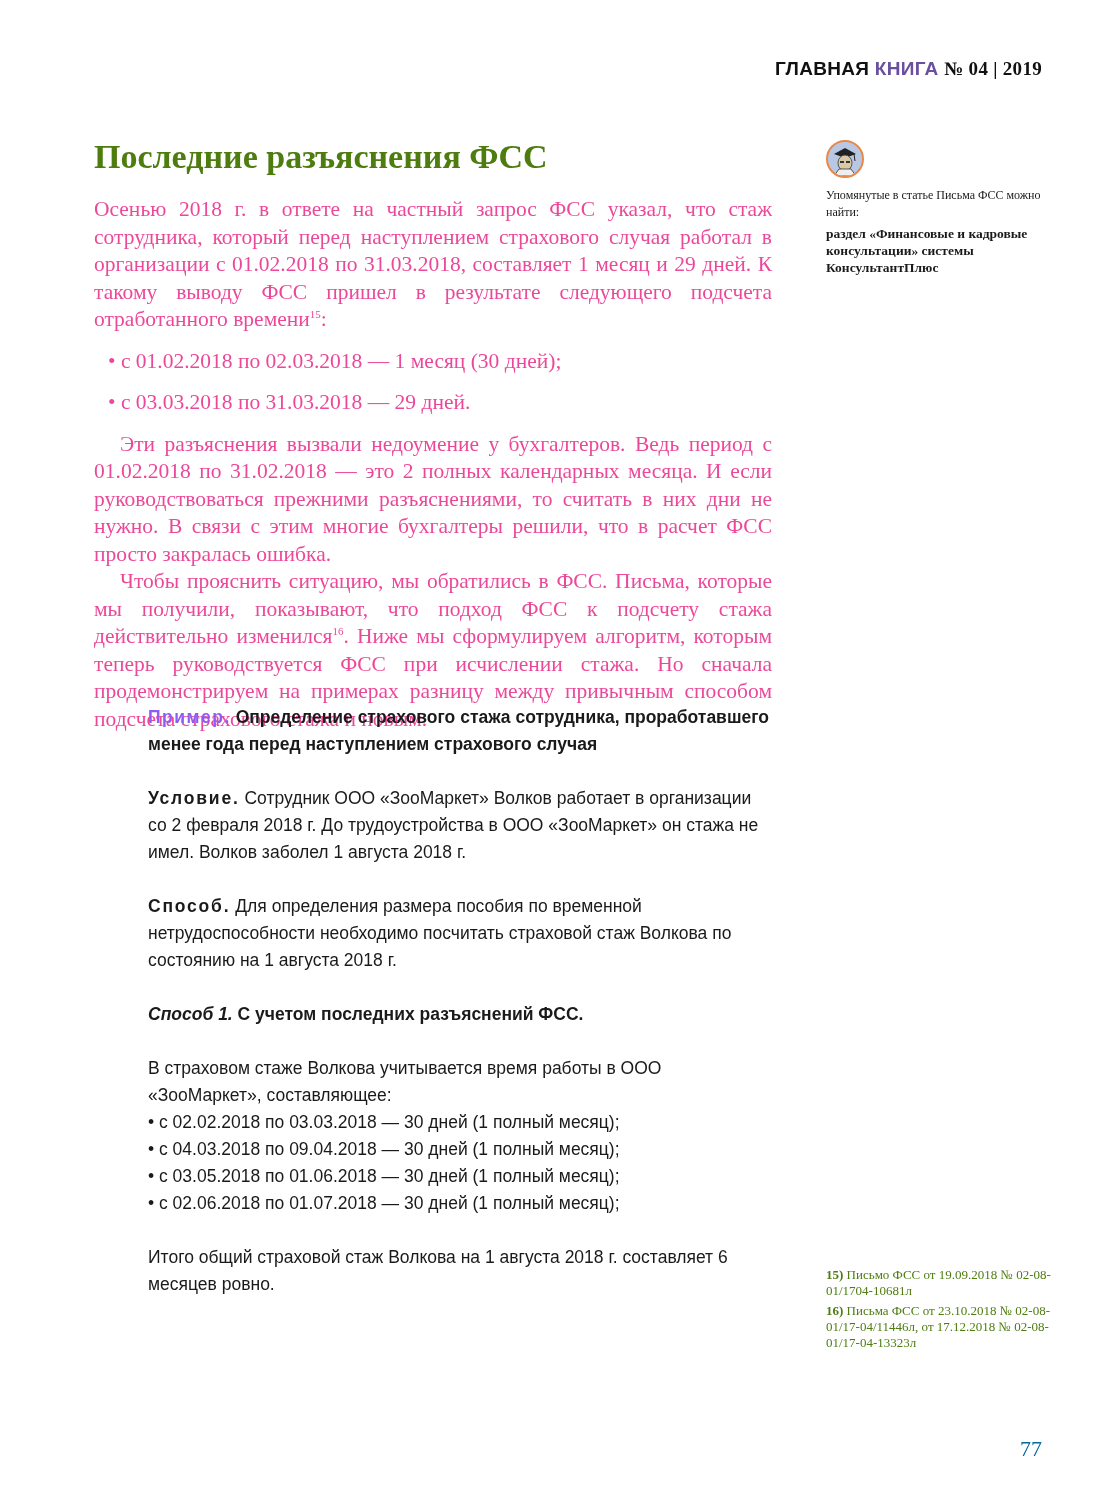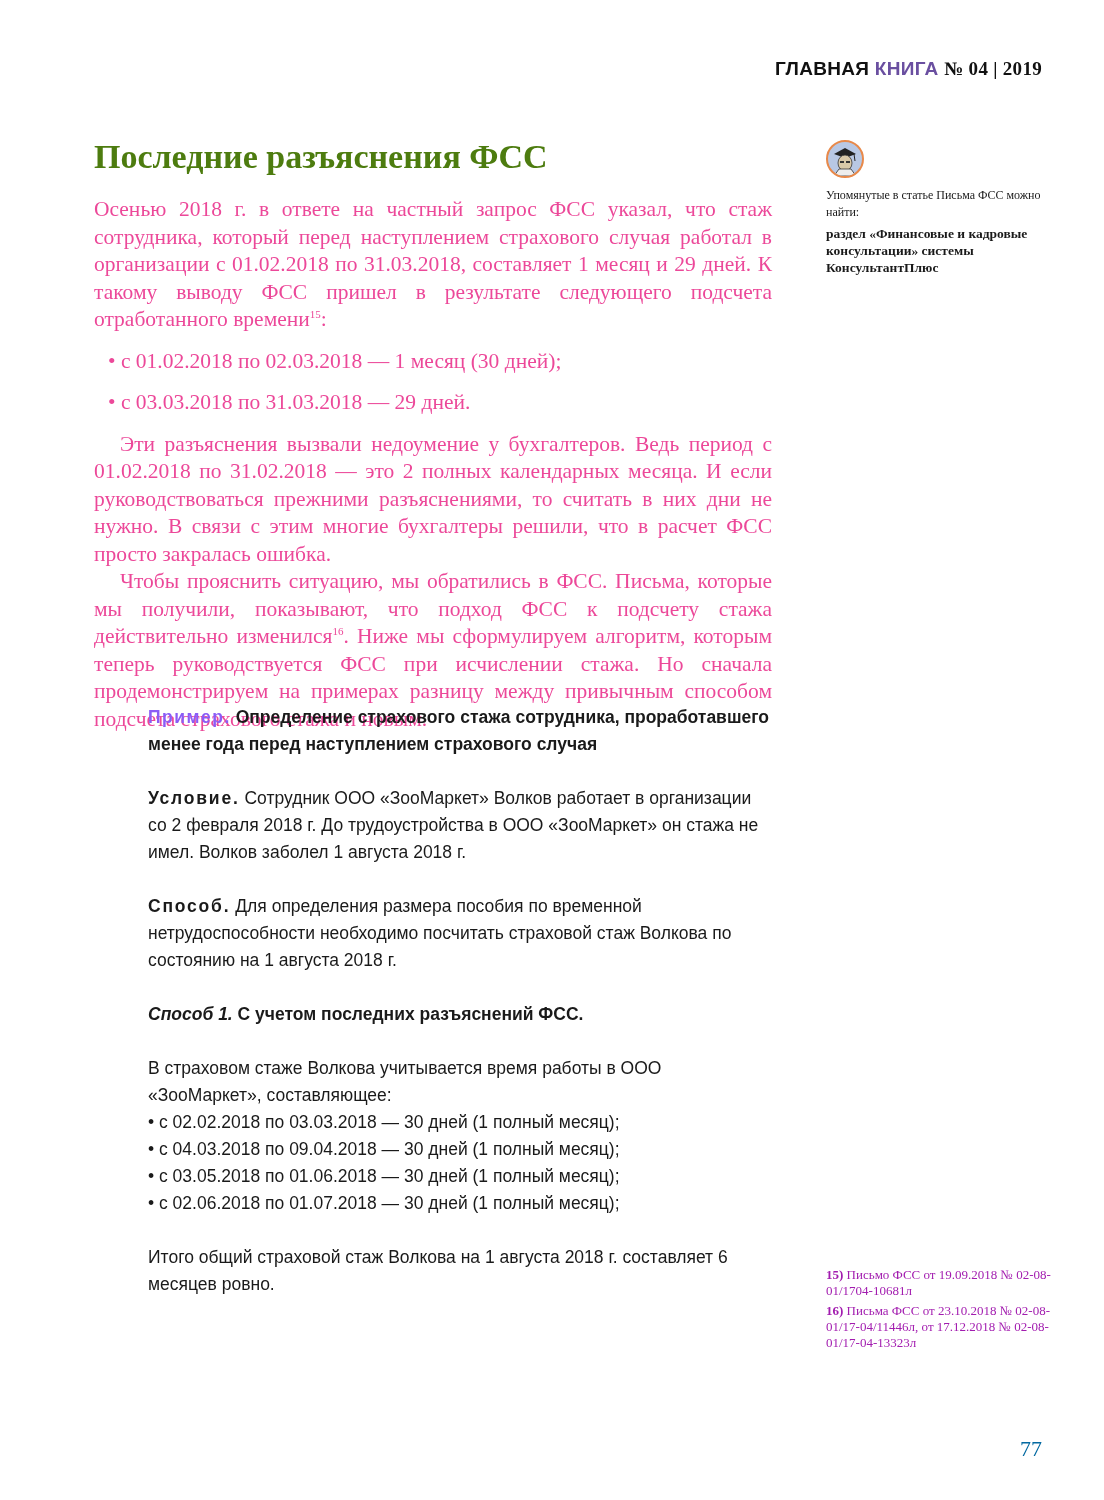--- a/index.html
+++ b/index.html
@@ -52,21 +52,21 @@
   .avatar {
     width: 34px; height: 34px; border-radius: 50%;
     background: #b8c8e4; border: 2px solid #e8894a; position: relative; overflow: hidden;
   }
   .avatar svg { position: absolute; left: 0; top: 0; }
   .side-note { font-size: 12px; line-height: 16.5px; margin-top: 9px; }
   .side-link { font-size: 13.5px; line-height: 17px; font-weight: bold; margin-top: 5px; }
 
   .footnotes {
     position: absolute; left: 826px; top: 1267px; width: 240px;
-    font-family: "Liberation Serif", serif; font-size: 13px; line-height: 16px; color: #a21caf;
+    font-family: "Liberation Serif", serif; font-size: 13px; line-height: 16px; color: #4d7c0f;
   }
   .footnote { margin-bottom: 4px; }
   .fn-num { font-weight: bold; }
   .page-num {
     position: absolute; right: 62px; top: 1436px;
     font-family: "Liberation Serif", serif; font-size: 22px; color: #0369a1;
   }
 </style>
 </head>
 <body>

